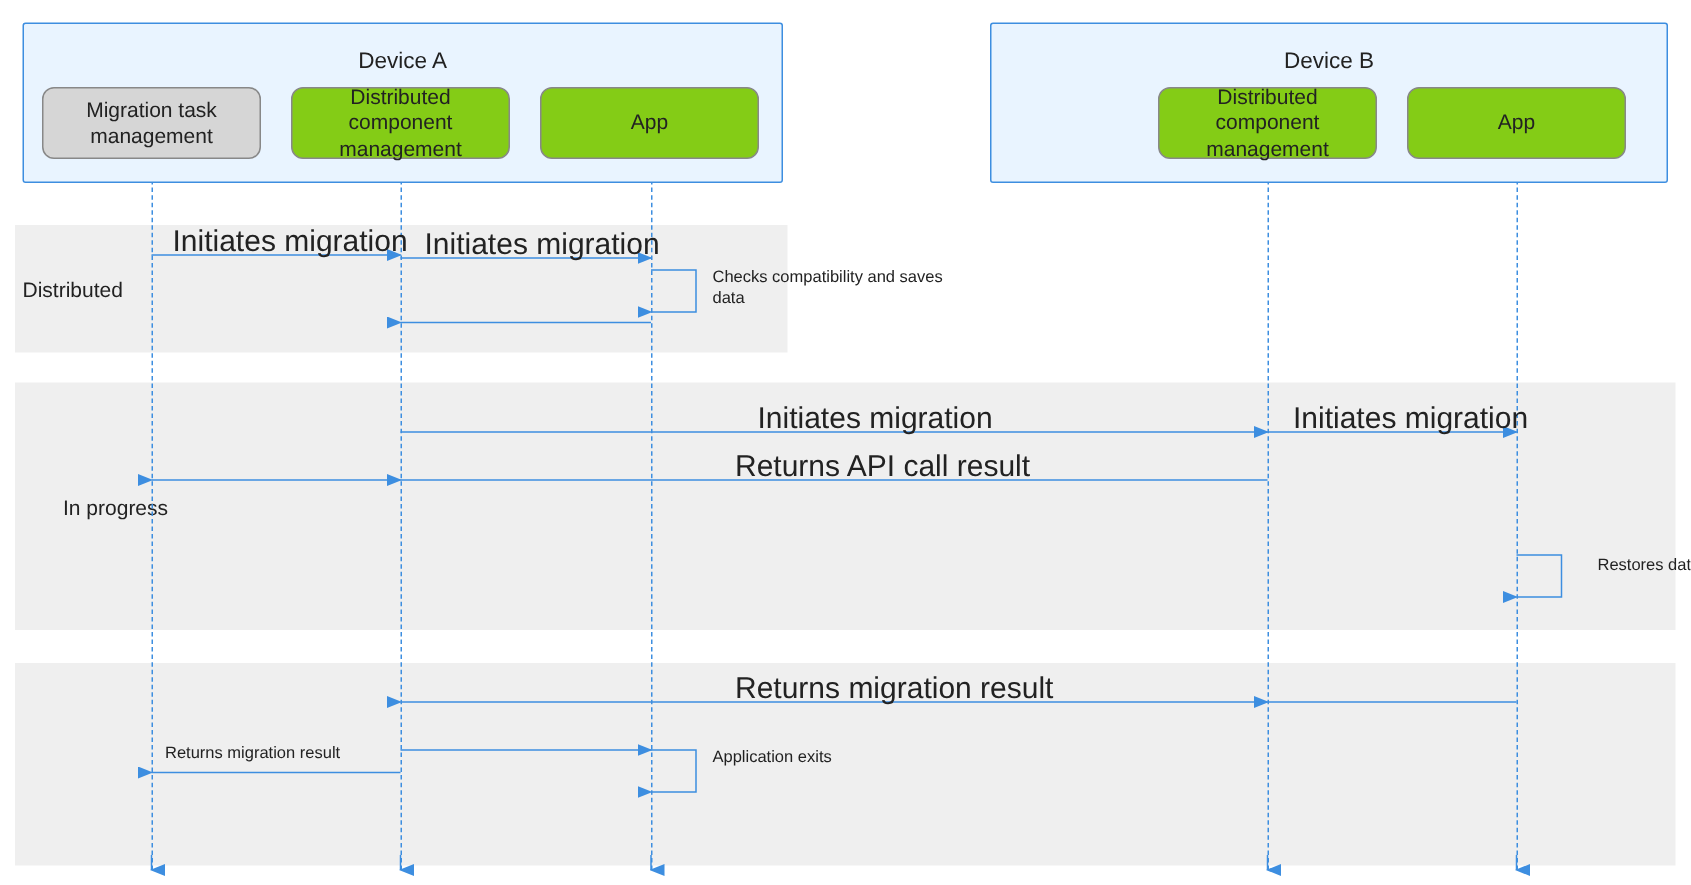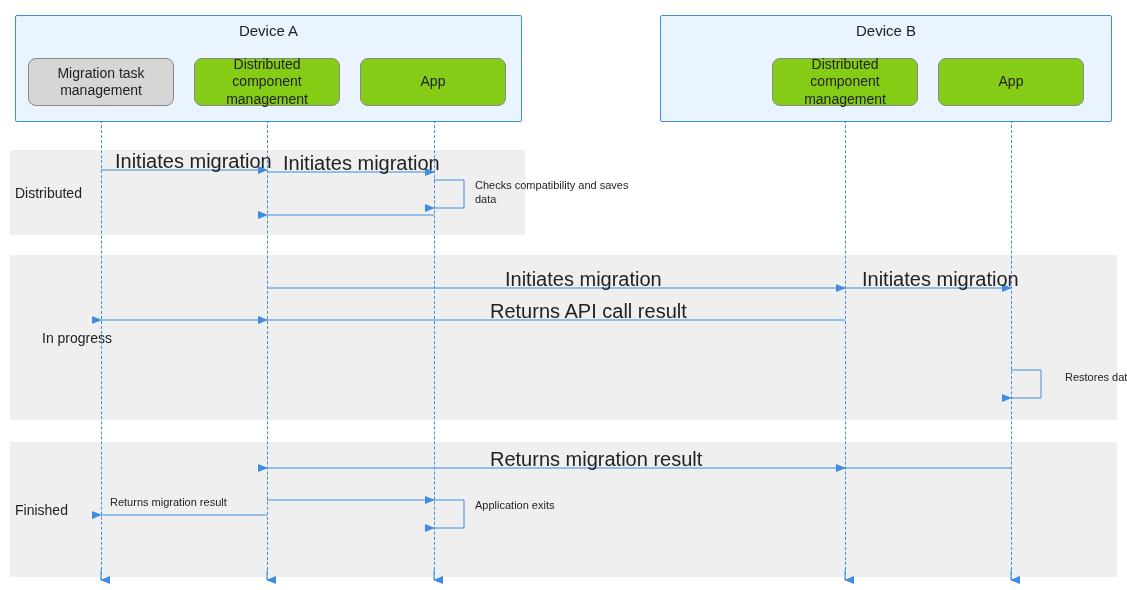--- a/index.html
+++ b/index.html
@@ -27,21 +27,21 @@
     height: 590px;
   }
   .device {
     position: absolute;
     border: 1px solid var(--blue);
     background: var(--lightblue);
     border-radius: 2px;
   }
   .device-title {
     text-align: center;
-    padding: 6px 0 2px 0;
+    padding: 16px 0 2px 0;
     font-size: 15px;
   }
   .actor {
     position: absolute;
     border: 1px solid #888;
     border-radius: 8px;
     background: #84cc16;
     display: flex;
     align-items: center;
     justify-content: center;
@@ -93,21 +93,20 @@
 <body>
 
 <div class="canvas">
 
   <div class="phase" style="left:10px; top:150px; width:515px; height:85px;"></div>
   <div class="phase" style="left:10px; top:255px; width:1107px; height:165px;"></div>
   <div class="phase" style="left:10px; top:442px; width:1107px; height:135px;"></div>
 
   <div class="phase-label" style="top:150px; height:85px;">Distributed</div>
   <div class="phase-label" style="top:255px; height:165px;margin-left:27px;">In progress</div>
-  <div class="phase-label" style="top:442px; height:135px;">Finished</div>
 
   <div class="lifeline" style="left:101px; top:110px; height:470px;"></div>
   <div class="lifeline" style="left:267px; top:110px; height:470px;"></div>
   <div class="lifeline" style="left:434px; top:110px; height:470px;"></div>
   <div class="lifeline" style="left:845px; top:110px; height:470px;"></div>
   <div class="lifeline" style="left:1011px; top:110px; height:470px;"></div>
 
   <div class="device" style="left:15px; top:15px; width:505px; height:105px;">
     <div class="device-title">Device A</div>
   </div>

